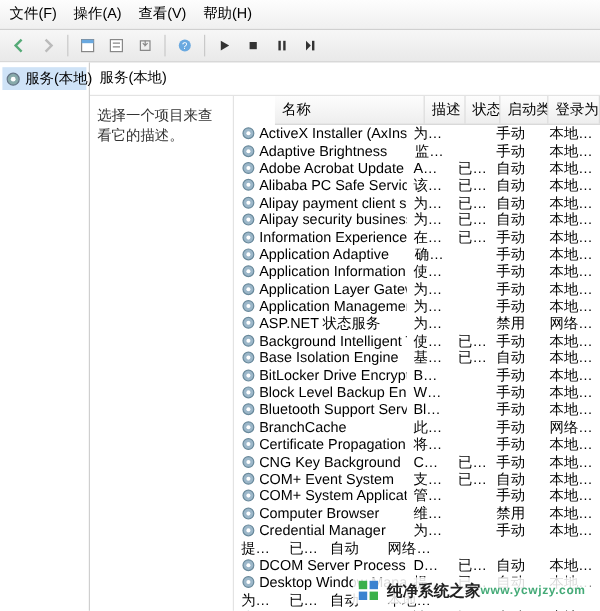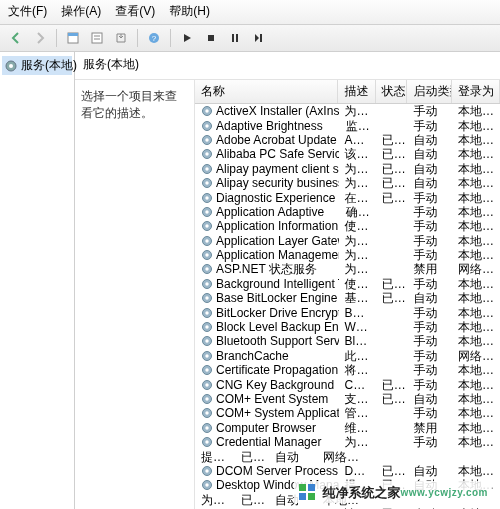--- a/index.html
+++ b/index.html
@@ -78,20 +78,21 @@
     font-size:12px;
     color:#333;
   }
   .list-pane { flex:1; overflow:auto; }
   .hdr-row {
     display:flex;
     position:sticky; top:0;
     background:linear-gradient(#fdfdfd,#eee);
     border-bottom:1px solid #d0d0d0;
     font-size:12px;
+    margin-left:34px;
   }
   .hdr-row div {
     padding:3px 6px;
     border-right:1px solid #dcdcdc;
     white-space:nowrap;
     overflow:hidden;
   }
   .col-name { width:158px; }
   .col-desc { width:40px;text-align:right; }
   .col-status { width:34px; }
@@ -309,21 +310,21 @@
               <div class="col-status">已启动</div>
               <div class="col-start">自动</div>
               <div class="col-logon">本地系统</div>
             </div>
             <div class="row">
               <div class="col-name svc-name">
                 <span class="svc-icon"><svg width="12" height="12" viewBox="0 0 12 12">
                     <circle cx="6" cy="6" r="4.5" fill="#9cb7c9" stroke="#6a8a9c"></circle>
                     <circle cx="6" cy="6" r="1.7" fill="#fff"></circle>
                   </svg></span>
-                <span>Diagnostic Experience</span>
+                <span>Information Experience</span>
               </div>
               <div class="col-desc">在应…</div>
               <div class="col-status">已启动</div>
               <div class="col-start">手动</div>
               <div class="col-logon">本地系统</div>
             </div>
             <div class="row">
               <div class="col-name svc-name">
                 <span class="svc-icon"><svg width="12" height="12" viewBox="0 0 12 12">
                     <circle cx="6" cy="6" r="4.5" fill="#9cb7c9" stroke="#6a8a9c"></circle>
@@ -400,21 +401,21 @@
               <div class="col-status">已启动</div>
               <div class="col-start">手动</div>
               <div class="col-logon">本地系统</div>
             </div>
             <div class="row">
               <div class="col-name svc-name">
                 <span class="svc-icon"><svg width="12" height="12" viewBox="0 0 12 12">
                     <circle cx="6" cy="6" r="4.5" fill="#9cb7c9" stroke="#6a8a9c"></circle>
                     <circle cx="6" cy="6" r="1.7" fill="#fff"></circle>
                   </svg></span>
-                <span>Base BitLocker Engine</span>
+                <span>Base Isolation Engine</span>
               </div>
               <div class="col-desc">基本…</div>
               <div class="col-status">已启动</div>
               <div class="col-start">自动</div>
               <div class="col-logon">本地服务</div>
             </div>
             <div class="row">
               <div class="col-name svc-name">
                 <span class="svc-icon"><svg width="12" height="12" viewBox="0 0 12 12">
                     <circle cx="6" cy="6" r="4.5" fill="#9cb7c9" stroke="#6a8a9c"></circle>

